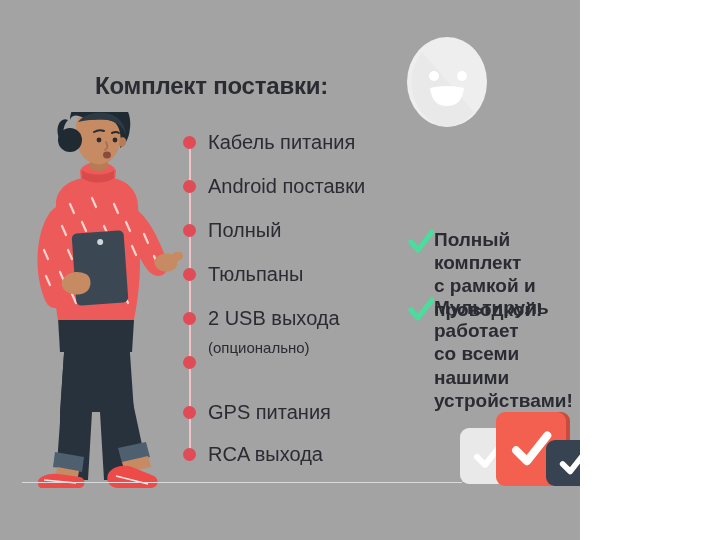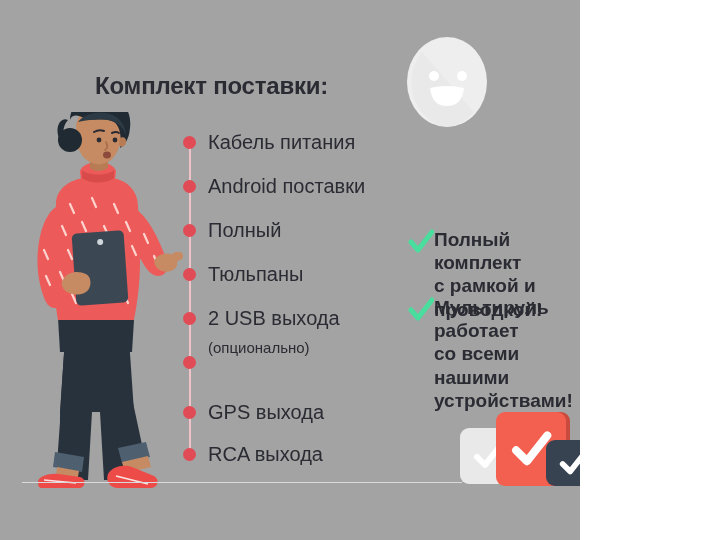--- a/index.html
+++ b/index.html
@@ -290,21 +290,21 @@
 
     <div class="tl-item" style="top:224px">
       <span class="tl-dot"></span>
       <span class="tl-text" style="top:-16px">
         <span class="sub">(опционально)</span>
       </span>
     </div>
 
     <div class="tl-item" style="top:274px">
       <span class="tl-dot"></span>
-      <span class="tl-text">GPS выхода</span>
+      <span class="tl-text">GPS питания</span>
     </div>
 
     <div class="tl-item" style="top:316px">
       <span class="tl-dot"></span>
       <span class="tl-text">RCA выхода</span>
     </div>
   </div>
 
   <div class="benefit" id="benefit-0">
     <svg class="benefit-check" viewBox="0 0 26 26">

